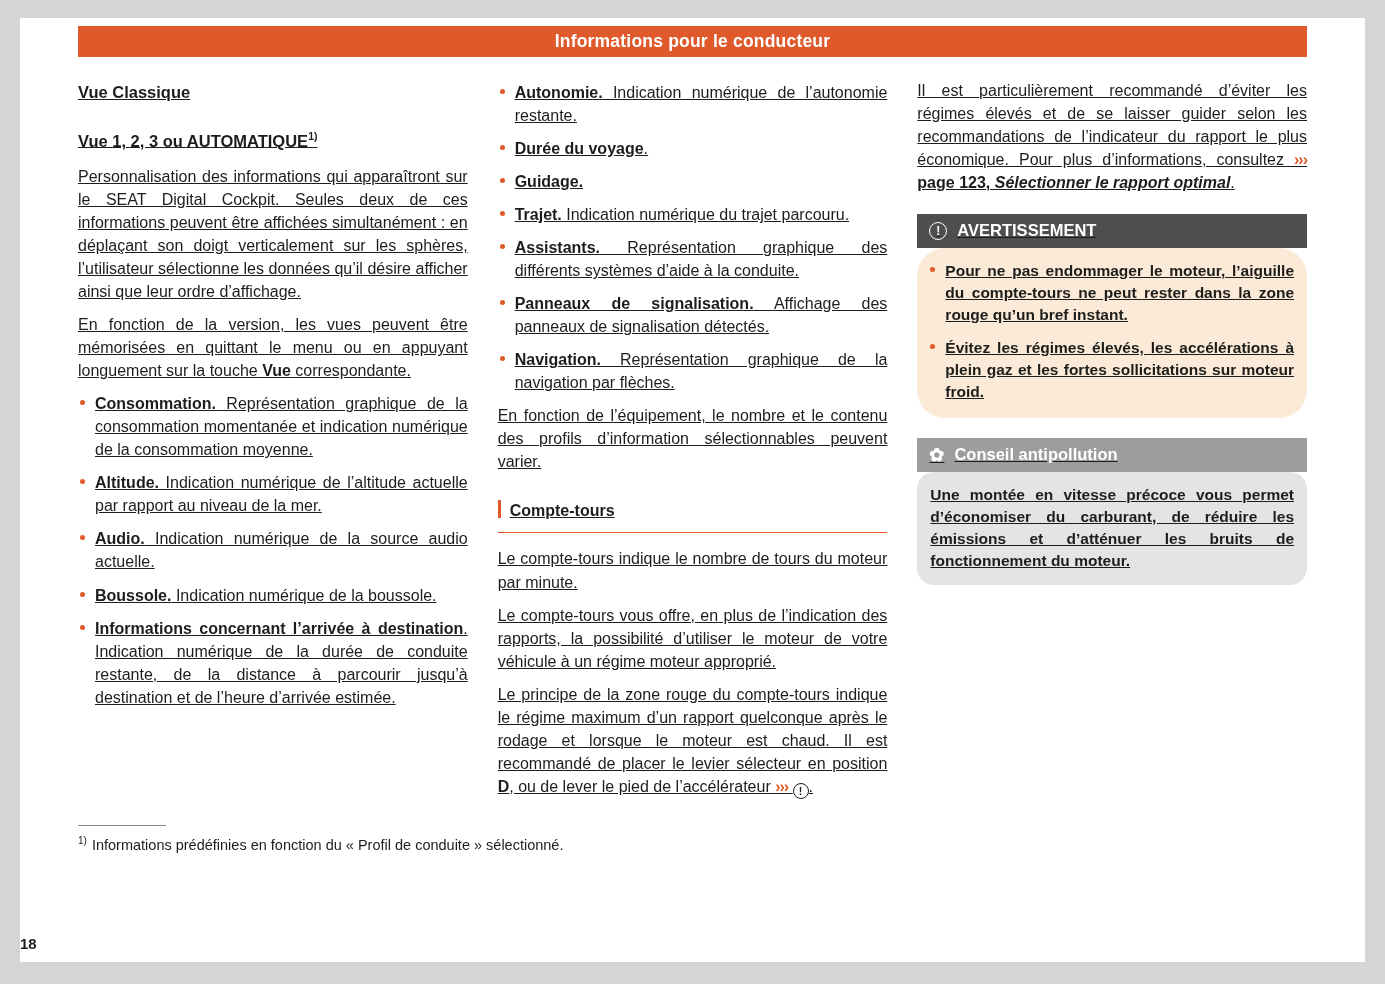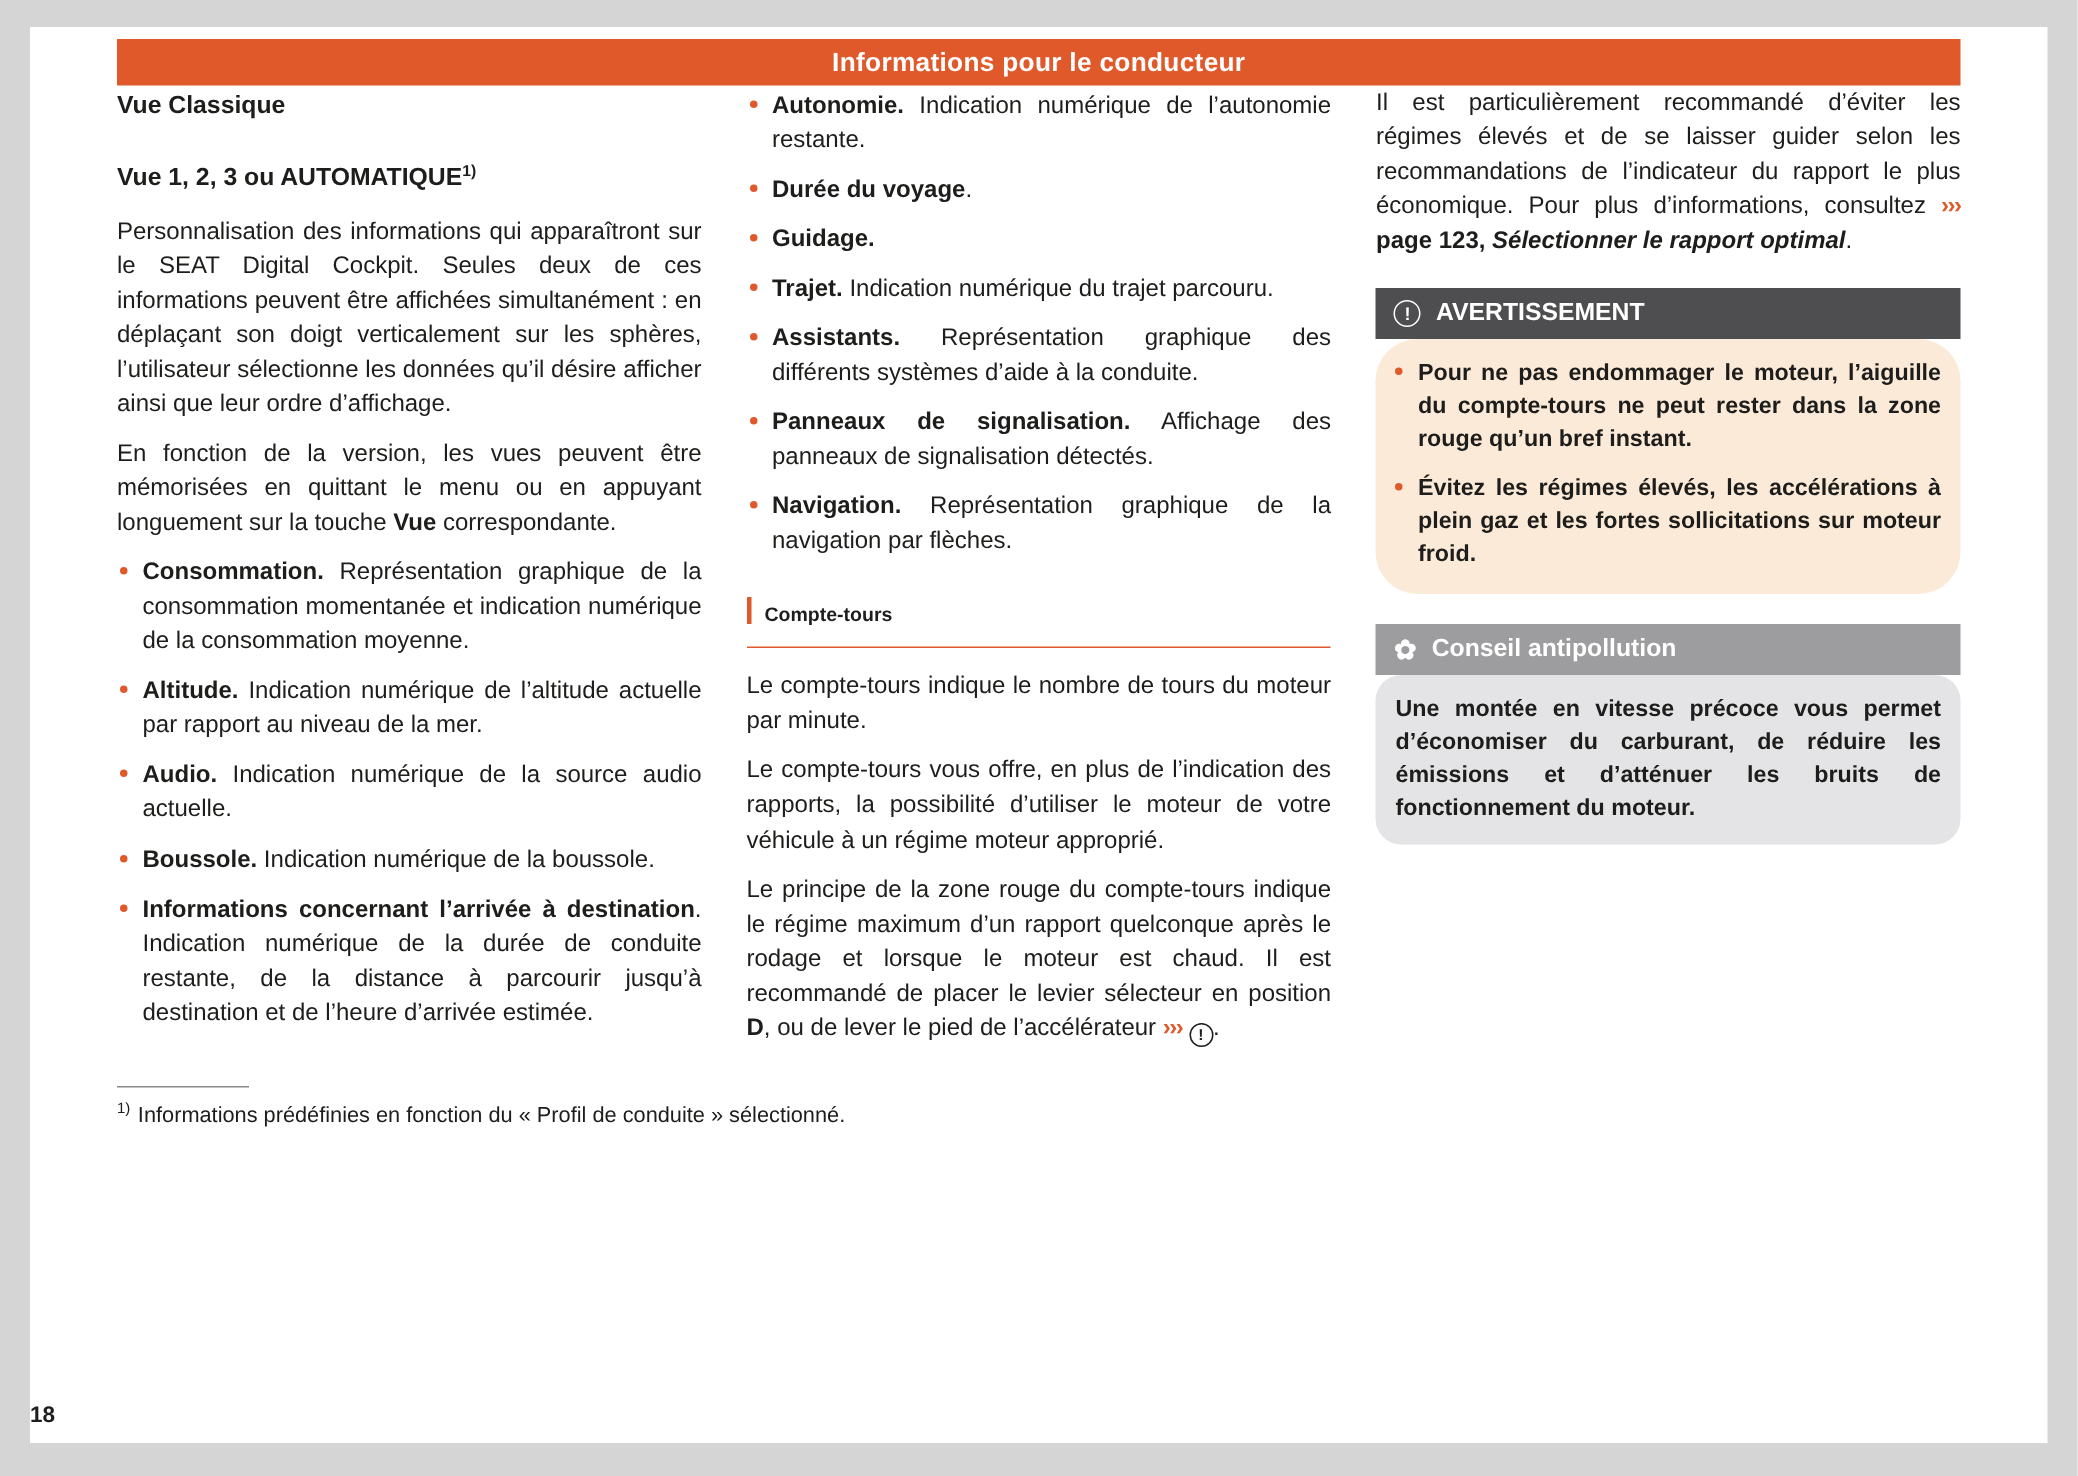--- a/index.html
+++ b/index.html
@@ -16,21 +16,21 @@
     padding: 8px 58px 0;
     overflow: hidden;
   }
   .header-bar {
     height: 31px;
     background: var(--accent, #E0592B);
     color: #fff;
     display: flex; align-items: center; justify-content: center;
     font-weight: bold; font-size: 17.5px; letter-spacing: 0.2px;
   }
-  .cols { display: flex; gap: 30px; color: var(--ink, #1D1D1B); }
+  .cols { display: flex; gap: 30px; margin-top: 22px; color: var(--ink, #1D1D1B); text-decoration: underline; }
   .col { flex: 1 1 0; min-width: 0; font-size: 16px; line-height: 1.44; text-align: justify; hyphens: auto; }
   p.para { margin: 0 0 10px; }
   .h-small { font-size: 16.5px; font-weight: bold; margin: 2px 0 12px; text-align: left; }
   .h-small.mt { margin-top: 24px; }
   .h-small sup { font-size: 10.5px; }
   .bullets { margin-top: 2px; }
   .bullet-item { position: relative; padding-left: 17px; margin-bottom: 10px; }
   .dot {
     position: absolute; left: 2px; top: 8px;
     width: 5px; height: 5px; border-radius: 50%;
@@ -44,21 +44,21 @@
   .section-h {
     margin: 26px 0 14px; padding-bottom: 10px;
     border-bottom: 1px solid var(--accent, #E0592B);
     text-align: left;
   }
   .section-h .accent-bar {
     display: inline-block; width: 3px; height: 18px;
     background: var(--accent, #E0592B);
     margin-right: 9px; vertical-align: -2px;
   }
-  .section-h .txt { font-size: 13px; font-weight: bold; }
+  .section-h .txt { font-size: 16px; font-weight: bold; }
   .inline-circle {
     display: inline-flex; align-items: center; justify-content: center;
     width: 16px; height: 16px;
     border: 1.5px solid var(--ink, #1D1D1B); border-radius: 50%;
     font-size: 10.5px; font-weight: bold; line-height: 1;
     vertical-align: -3px;
   }
   .box { margin-top: 20px; text-align: left; }
   .box-head {
     display: flex; align-items: center; gap: 10px;
@@ -113,20 +113,21 @@
       <div class="bullets">
         <div class="bullet-item"><span class="dot"></span><span class="lead">Autonomie.</span><span> Indication numérique de l’autonomie restante.</span></div>
         <div class="bullet-item"><span class="dot"></span><span class="lead">Durée du voyage</span><span>.</span></div>
         <div class="bullet-item"><span class="dot"></span><span class="lead">Guidage.</span><span></span></div>
         <div class="bullet-item"><span class="dot"></span><span class="lead">Trajet.</span><span> Indication numérique du trajet parcouru.</span></div>
         <div class="bullet-item"><span class="dot"></span><span class="lead">Assistants.</span><span> Représentation graphique des différents systèmes d’aide à la conduite.</span></div>
         <div class="bullet-item"><span class="dot"></span><span class="lead">Panneaux de signalisation.</span><span> Affichage des panneaux de signalisation détectés.</span></div>
         <div class="bullet-item"><span class="dot"></span><span class="lead">Navigation.</span><span> Représentation graphique de la navigation par flèches.</span></div>
       </div>
 
+      <p class="para">En fonction de l’équipement, le nombre et le contenu des profils d’information sélectionnables peuvent varier.</p>
 
       <div class="section-h"><span class="accent-bar"></span><span class="txt">Compte-tours</span></div>
 
       <p class="para">Le compte-tours indique le nombre de tours du moteur par minute.</p>
       <p class="para">Le compte-tours vous offre, en plus de l’indication des rapports, la possibilité d’utiliser le moteur de votre véhicule à un régime moteur approprié.</p>
 
       <p class="para"><span>Le principe de la zone rouge du compte-tours indique le régime maximum d’un rapport quelconque après le rodage et lorsque le moteur est chaud. Il est recommandé de placer le levier sélecteur en position </span><span class="b">D</span><span>, ou de lever le pied de l’accélérateur </span><span class="arrows">›››</span> <span class="inline-circle">!</span><span>.</span></p>
     </div>
 
     <div class="col">

